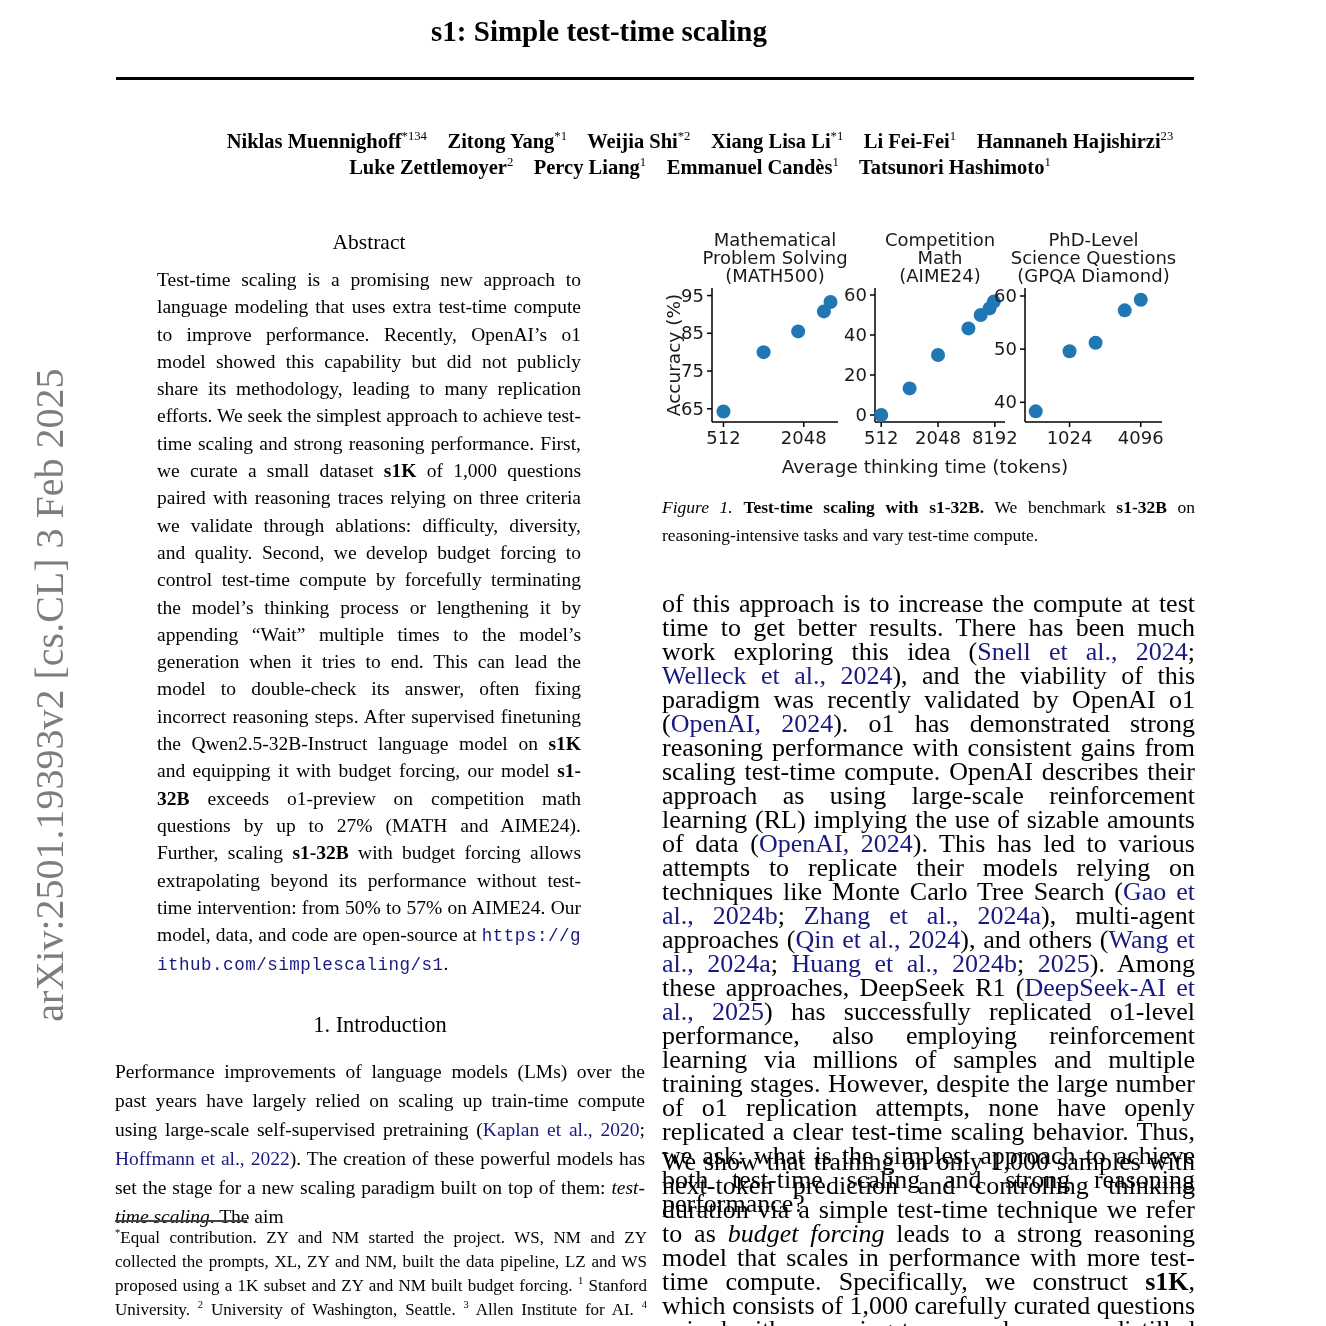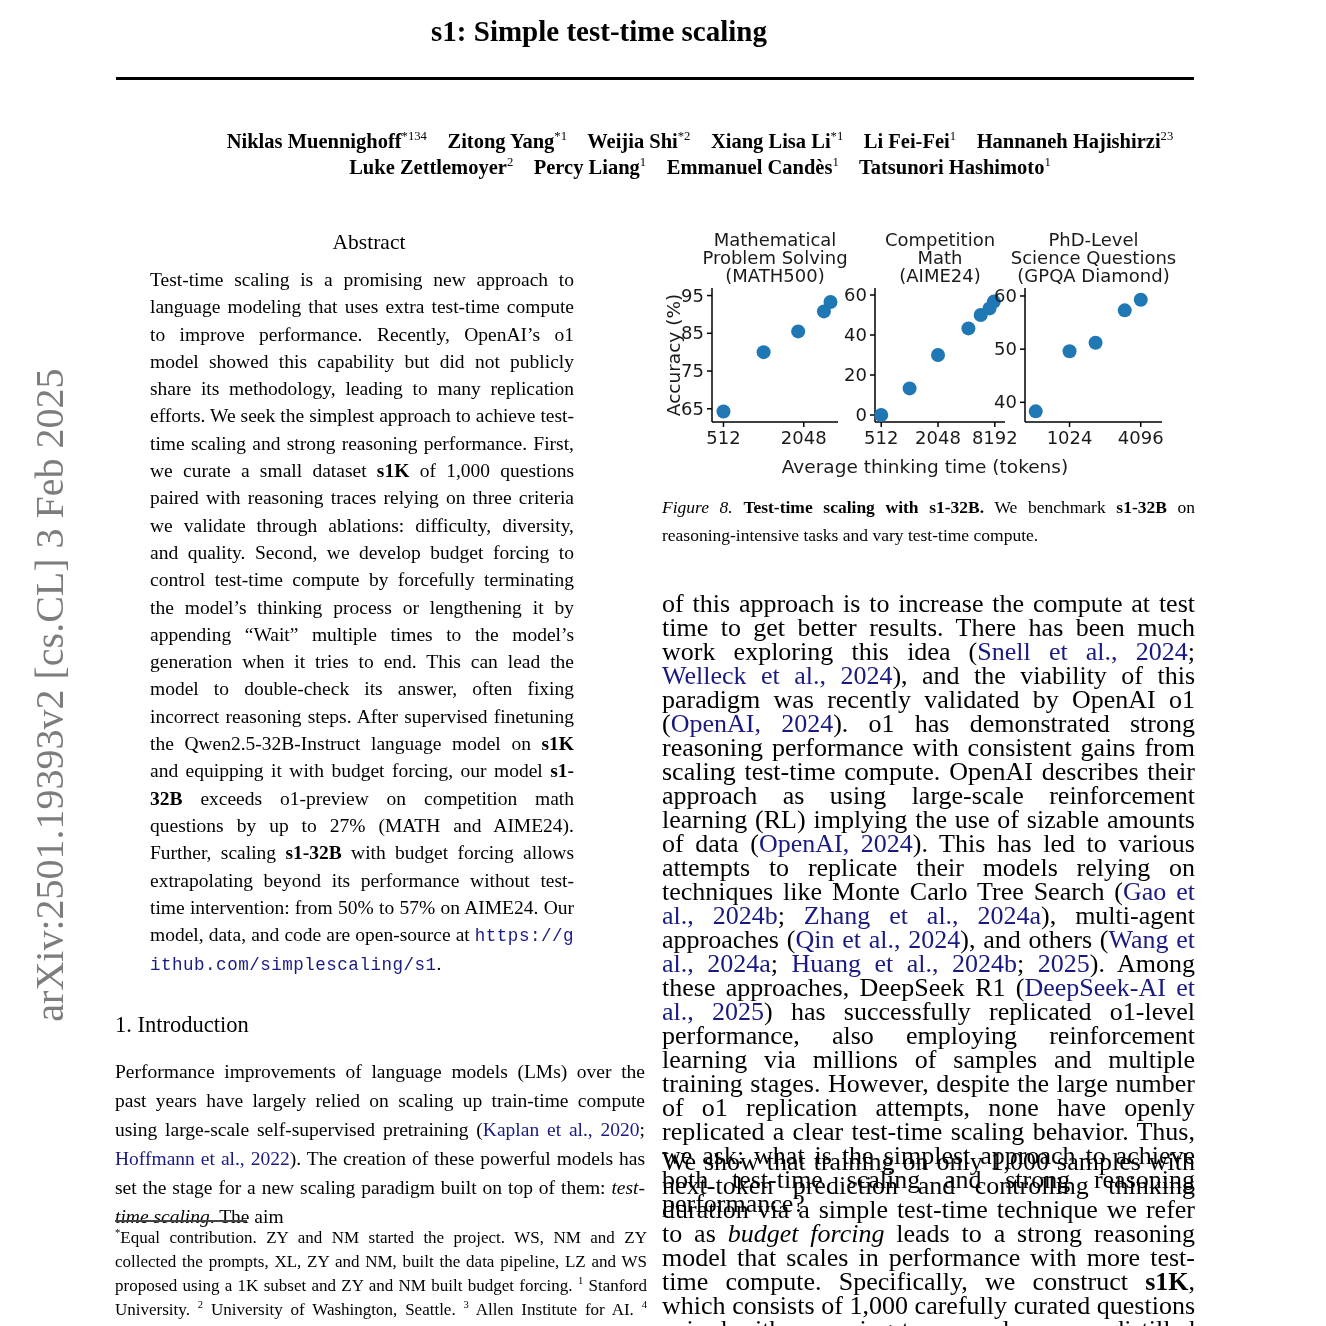--- a/index.html
+++ b/index.html
@@ -1,32 +1,32 @@
 <!DOCTYPE html>
 <html><head>
 <meta charset="utf-8">
 <style>
   html,body{margin:0;padding:0;background:#ffffff;}
   body{width:1326px;height:1326px;position:relative;overflow:hidden;
        font-family:"Liberation Serif", serif;color:#000;}
-  .abs{position:absolute;}
+  .abs{position:absolute;text-align:center;}
   #banner{left:-330px;top:673px;width:760px;height:44px;line-height:44px;
           text-align:center;font-size:40px;transform:rotate(-90deg);
           transform-origin:center;color:var(--banner,#7d7d7d);white-space:nowrap;}
   #paper-title{left:0;top:15px;width:1198px;text-align:center;
                font-size:29px;font-weight:bold;}
   #title-rule{left:116px;top:77px;width:1078px;height:3px;background:#000;}
   .authors{left:0;width:1326px;text-align:center;font-size:20.5px;
            font-weight:bold;white-space:pre-wrap;padding-left:37px;}
   #authors-line1{top:130px;}
   #authors-line2{top:156px;}
   .authors sup{font-weight:normal;}
   #abstract-heading{left:157px;top:230px;width:424px;text-align:center;
                     font-size:21.5px;font-weight:normal;}
-  #abstract-body{left:150px;top:266px;width:424px;font-size:19.5px;
+  #abstract-body{left:157px;top:266px;width:424px;font-size:19.5px;
                  line-height:27.3px;text-align:justify;}
   #intro-heading{left:115px;top:1012px;width:530px;font-size:22.5px;font-weight:normal;}
   #intro-body{left:115px;top:1057px;width:530px;font-size:19.5px;
               line-height:29px;text-align:justify;}
   #footnote-rule{left:115px;top:1220px;width:132px;height:2px;background:#444;}
   #footnote{left:115px;top:1226px;width:532px;font-size:17px;
             line-height:24px;text-align:justify;}
   #figure1{left:660px;top:228px;width:535px;height:252px;}
   #figure-caption{left:662px;top:493px;width:533px;font-size:17.5px;
                   line-height:28px;text-align:justify;}
@@ -124,21 +124,21 @@
       <circle cx="375.73463311184065" cy="183.36507936507937" r="7" fill="#1f77b4"></circle>
       <circle cx="409.5464497857103" cy="123.27777777777777" r="7" fill="#1f77b4"></circle>
       <circle cx="435.5709588182783" cy="114.76984126984124" r="7" fill="#1f77b4"></circle>
       <circle cx="464.7308795780875" cy="82.33333333333334" r="7" fill="#1f77b4"></circle>
       <circle cx="480.7679870672229" cy="71.69841269841271" r="7" fill="#1f77b4"></circle>
       <text x="20" y="127" text-anchor="middle" font-size="18.5px" fill="#1a1a1a" transform="rotate(-90 20 127)">Accuracy (%)</text>
       <text x="265" y="245" text-anchor="middle" font-size="18.5px" fill="#1a1a1a">Average thinking time (tokens)</text>
     </svg>
 </div>
 
-<div class="abs" id="figure-caption"><span class="seg-italic">Figure 8.</span><span class="seg-plain"> </span><span class="seg-bold">Test-time scaling with s1-32B.</span><span class="seg-plain"> We benchmark </span><span class="seg-bold">s1-32B</span><span class="seg-plain"> on reasoning-intensive tasks and vary test-time compute.</span></div>
+<div class="abs" id="figure-caption"><span class="seg-italic">Figure 1.</span><span class="seg-plain"> </span><span class="seg-bold">Test-time scaling with s1-32B.</span><span class="seg-plain"> We benchmark </span><span class="seg-bold">s1-32B</span><span class="seg-plain"> on reasoning-intensive tasks and vary test-time compute.</span></div>
 
 <div class="abs rcol" id="right-para1"><span class="seg-plain">of this approach is to increase the compute at test time to get better results. There has been much work exploring this idea (</span><span class="seg-link">Snell et al., 2024</span><span class="seg-plain">; </span><span class="seg-link">Welleck et al., 2024</span><span class="seg-plain">), and the viability of this paradigm was recently validated by OpenAI o1 (</span><span class="seg-link">OpenAI, 2024</span><span class="seg-plain">). o1 has demonstrated strong reasoning performance with consistent gains from scaling test-time compute. OpenAI describes their approach as using large-scale reinforcement learning (RL) implying the use of sizable amounts of data (</span><span class="seg-link">OpenAI, 2024</span><span class="seg-plain">). This has led to various attempts to replicate their models relying on techniques like Monte Carlo Tree Search (</span><span class="seg-link">Gao et al., 2024b</span><span class="seg-plain">; </span><span class="seg-link">Zhang et al., 2024a</span><span class="seg-plain">), multi-agent approaches (</span><span class="seg-link">Qin et al., 2024</span><span class="seg-plain">), and others (</span><span class="seg-link">Wang et al., 2024a</span><span class="seg-plain">; </span><span class="seg-link">Huang et al., 2024b</span><span class="seg-plain">; </span><span class="seg-link">2025</span><span class="seg-plain">). Among these approaches, DeepSeek R1 (</span><span class="seg-link">DeepSeek-AI et al., 2025</span><span class="seg-plain">) has successfully replicated o1-level performance, also employing reinforcement learning via millions of samples and multiple training stages. However, despite the large number of o1 replication attempts, none have openly replicated a clear test-time scaling behavior. Thus, we ask: what is the simplest approach to achieve both test-time scaling and strong reasoning performance?</span></div>
 <div class="abs rcol" id="right-para2"><span class="seg-plain">We show that training on only 1,000 samples with next-token prediction and controlling thinking duration via a simple test-time technique we refer to as </span><span class="seg-italic">budget forcing</span><span class="seg-plain"> leads to a strong reasoning model that scales in performance with more test-time compute. Specifically, we construct </span><span class="seg-bold">s1K</span><span class="seg-plain">, which consists of 1,000 carefully curated questions paired with reasoning traces and answers distilled from Gemini</span></div>
 
 <div class="abs" id="intro-heading">1. Introduction</div>
 <div class="abs" id="intro-body"><span class="seg-plain">Performance improvements of language models (LMs) over the past years have largely relied on scaling up train-time compute using large-scale self-supervised pretraining (</span><span class="seg-link">Kaplan et al., 2020</span><span class="seg-plain">; </span><span class="seg-link">Hoffmann et al., 2022</span><span class="seg-plain">). The creation of these powerful models has set the stage for a new scaling paradigm built on top of them: </span><span class="seg-italic">test-time scaling</span><span class="seg-plain">. The aim</span></div>
 
 <div class="abs" id="footnote-rule"></div>
 <div class="abs" id="footnote"><sup class="seg-sup">*</sup><span class="seg-plain">Equal contribution. ZY and NM started the project. WS, NM and ZY collected the prompts, XL, ZY and NM, built the data pipeline, LZ and WS proposed using a 1K subset and ZY and NM built budget forcing. </span><sup class="seg-sup">1</sup><span class="seg-plain"> Stanford University. </span><sup class="seg-sup">2</sup><span class="seg-plain"> University of Washington, Seattle. </span><sup class="seg-sup">3</sup><span class="seg-plain"> Allen Institute for AI. </span><sup class="seg-sup">4</sup><span class="seg-plain"> Contextual AI</span></div>
 

